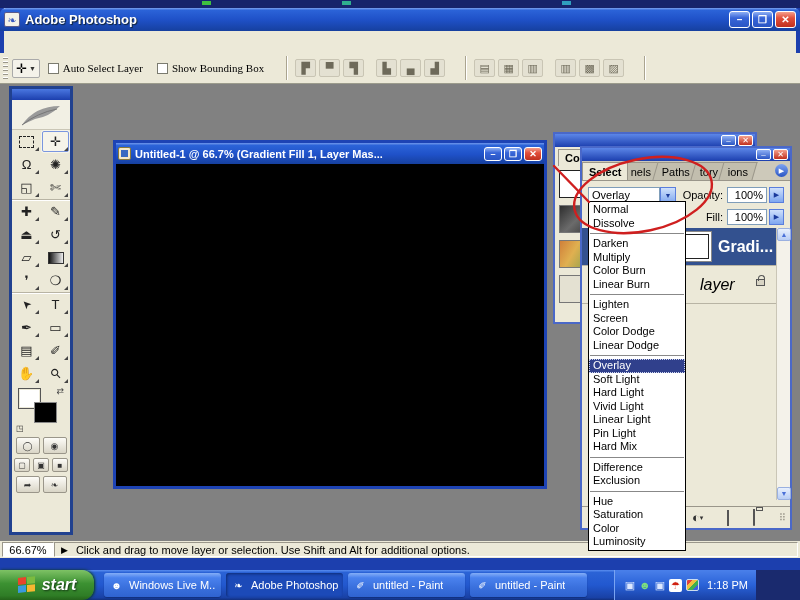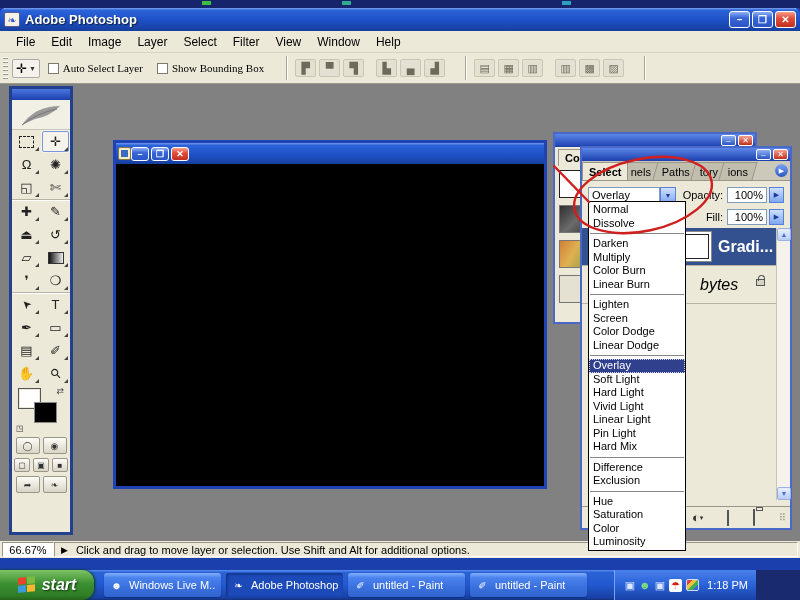--- a/index.html
+++ b/index.html
@@ -219,31 +219,20 @@
     <div id="ps-titlebar">
       <span class="app-icon">❧</span>
       <span class="ttl">Adobe Photoshop</span>
       <span class="winbtns">
         <span class="xbtn">–</span>
         <span class="xbtn">❐</span>
         <span class="xbtn close">✕</span>
       </span>
     </div>
 
-    <div id="menu-bar">
-        <span class="menu-item">File</span>
-        <span class="menu-item">Edit</span>
-        <span class="menu-item">Image</span>
-        <span class="menu-item">Layer</span>
-        <span class="menu-item">Select</span>
-        <span class="menu-item">Filter</span>
-        <span class="menu-item">View</span>
-        <span class="menu-item">Window</span>
-        <span class="menu-item">Help</span>
-      </div>
 
     <div id="options-bar">
       <span class="grip"></span>
       <span class="tool-chip">
         <span class="g">✛</span>
         <span class="dd">▼</span>
       </span>
       <span class="opt-check">
         <span class="cbox"></span>
         <span>Auto Select Layer</span>
@@ -395,20 +384,21 @@
     </div>
     <div class="btnrow">
       <span class="qbtn">➦</span>
       <span class="qbtn">❧</span>
     </div>
   </div>
 
   <div id="doc-window">
     <div id="doc-titlebar">
       <span class="doc-icon"></span>
+      <span class="ttl">Untitled-1 @ 66.7% (Gradient Fill 1, Layer Mas...</span>
       <span class="winbtns">
         <span class="xbtn sm">–</span>
         <span class="xbtn sm">❐</span>
         <span class="xbtn sm close">✕</span>
       </span>
     </div>
     <div id="canvas"></div>
   </div>
 
   <div id="color-palette">
@@ -453,21 +443,21 @@
       <span class="val-box">100%</span>
       <span class="spin-btn">▶</span>
     </div>
 
     <div id="layer-rows">
       <div class="lrow sel">
         <span class="lthumb"></span>
         <span class="lname">Gradi...</span>
       </div>
       <div class="lrow">
-        <span class="lname bgname">bytes</span>
+        <span class="lname bgname">layer</span>
         <span class="lock"></span>
       </div>
     </div>
     <div id="layer-scroll">
       <span class="scr" style="top:0">▲</span>
       <span class="scr" style="bottom:0">▼</span>
     </div>
 
     <div id="layers-bottom">
       <span class="bic first">◐<span class="dd2">▾</span></span>

